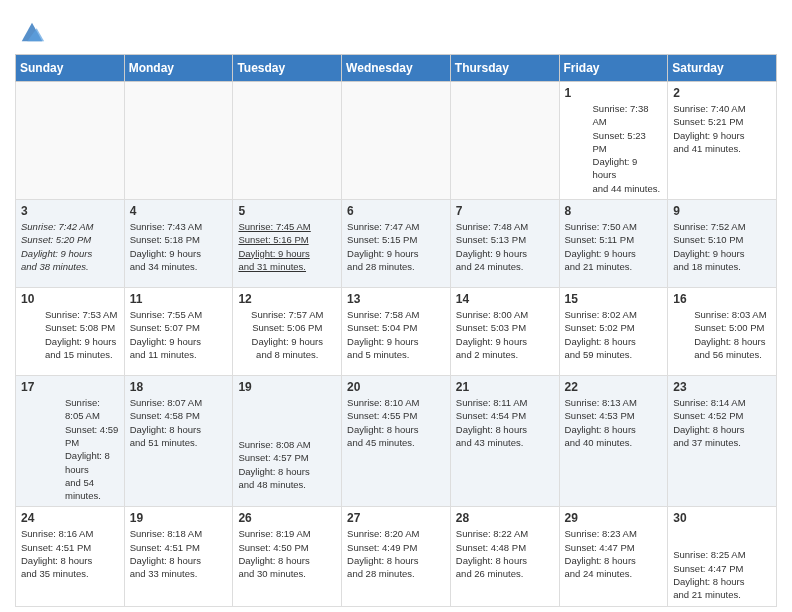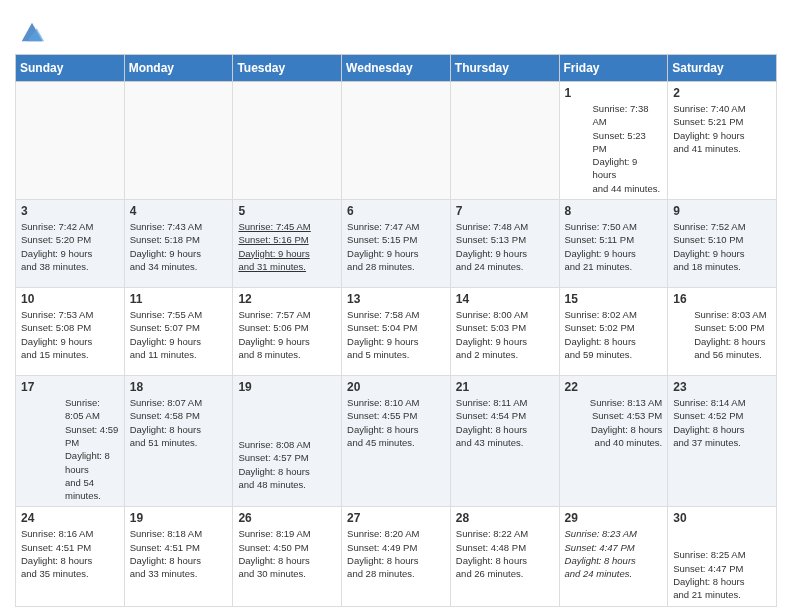--- a/index.html
+++ b/index.html
@@ -146,21 +146,21 @@
           <span class="day-number">2</span>
           <div class="day-info" style="white-space: pre-line;">Sunrise: 7:40 AM
 Sunset: 5:21 PM
 Daylight: 9 hours
 and 41 minutes.</div>
         </td>
       </tr>
       <tr>
         <td class="shaded">
           <span class="day-number">3</span>
-          <div class="day-info" style="white-space: pre-line;">Sunrise: 7:42 AM
+          <div class="day-info" style="white-space: pre-line; font-style: italic;">Sunrise: 7:42 AM
 Sunset: 5:20 PM
 Daylight: 9 hours
 and 38 minutes.</div>
         </td>
         <td class="shaded">
           <span class="day-number">4</span>
           <div class="day-info" style="white-space: pre-line;">Sunrise: 7:43 AM
 Sunset: 5:18 PM
 Daylight: 9 hours
 and 34 minutes.</div>
@@ -197,35 +197,35 @@
           <span class="day-number">9</span>
           <div class="day-info" style="white-space: pre-line;">Sunrise: 7:52 AM
 Sunset: 5:10 PM
 Daylight: 9 hours
 and 18 minutes.</div>
         </td>
       </tr>
       <tr>
         <td>
           <span class="day-number">10</span>
-          <div class="day-info" style="white-space: pre-line;">Sunrise: 7:53 AM
+          <div class="day-info" style="white-space: pre-line; margin-left: 24px;">Sunrise: 7:53 AM
 Sunset: 5:08 PM
 Daylight: 9 hours
 and 15 minutes.</div>
         </td>
         <td>
           <span class="day-number">11</span>
           <div class="day-info" style="white-space: pre-line;">Sunrise: 7:55 AM
 Sunset: 5:07 PM
 Daylight: 9 hours
 and 11 minutes.</div>
         </td>
         <td>
           <span class="day-number">12</span>
-          <div class="day-info" style="white-space: pre-line;">Sunrise: 7:57 AM
+          <div class="day-info" style="white-space: pre-line; text-align: center;">Sunrise: 7:57 AM
 Sunset: 5:06 PM
 Daylight: 9 hours
 and 8 minutes.</div>
         </td>
         <td>
           <span class="day-number">13</span>
           <div class="day-info" style="white-space: pre-line;">Sunrise: 7:58 AM
 Sunset: 5:04 PM
 Daylight: 9 hours
 and 5 minutes.</div>
@@ -283,21 +283,21 @@
         </td>
         <td class="shaded">
           <span class="day-number">21</span>
           <div class="day-info" style="white-space: pre-line;">Sunrise: 8:11 AM
 Sunset: 4:54 PM
 Daylight: 8 hours
 and 43 minutes.</div>
         </td>
         <td class="shaded">
           <span class="day-number">22</span>
-          <div class="day-info" style="white-space: pre-line; text-align: right;">Sunrise: 8:13 AM
+          <div class="day-info" style="white-space: pre-line;">Sunrise: 8:13 AM
 Sunset: 4:53 PM
 Daylight: 8 hours
 and 40 minutes.</div>
         </td>
         <td class="shaded">
           <span class="day-number">23</span>
           <div class="day-info" style="white-space: pre-line;">Sunrise: 8:14 AM
 Sunset: 4:52 PM
 Daylight: 8 hours
 and 37 minutes.</div>
@@ -334,21 +334,21 @@
         </td>
         <td>
           <span class="day-number">28</span>
           <div class="day-info" style="white-space: pre-line;">Sunrise: 8:22 AM
 Sunset: 4:48 PM
 Daylight: 8 hours
 and 26 minutes.</div>
         </td>
         <td>
           <span class="day-number">29</span>
-          <div class="day-info" style="white-space: pre-line; font-style: italic;">Sunrise: 8:23 AM
+          <div class="day-info" style="white-space: pre-line;">Sunrise: 8:23 AM
 Sunset: 4:47 PM
 Daylight: 8 hours
 and 24 minutes.</div>
         </td>
         <td>
           <span class="day-number">30</span>
           <div class="day-info" style="white-space: pre-line; margin-top: 23px;">Sunrise: 8:25 AM
 Sunset: 4:47 PM
 Daylight: 8 hours
 and 21 minutes.</div>

